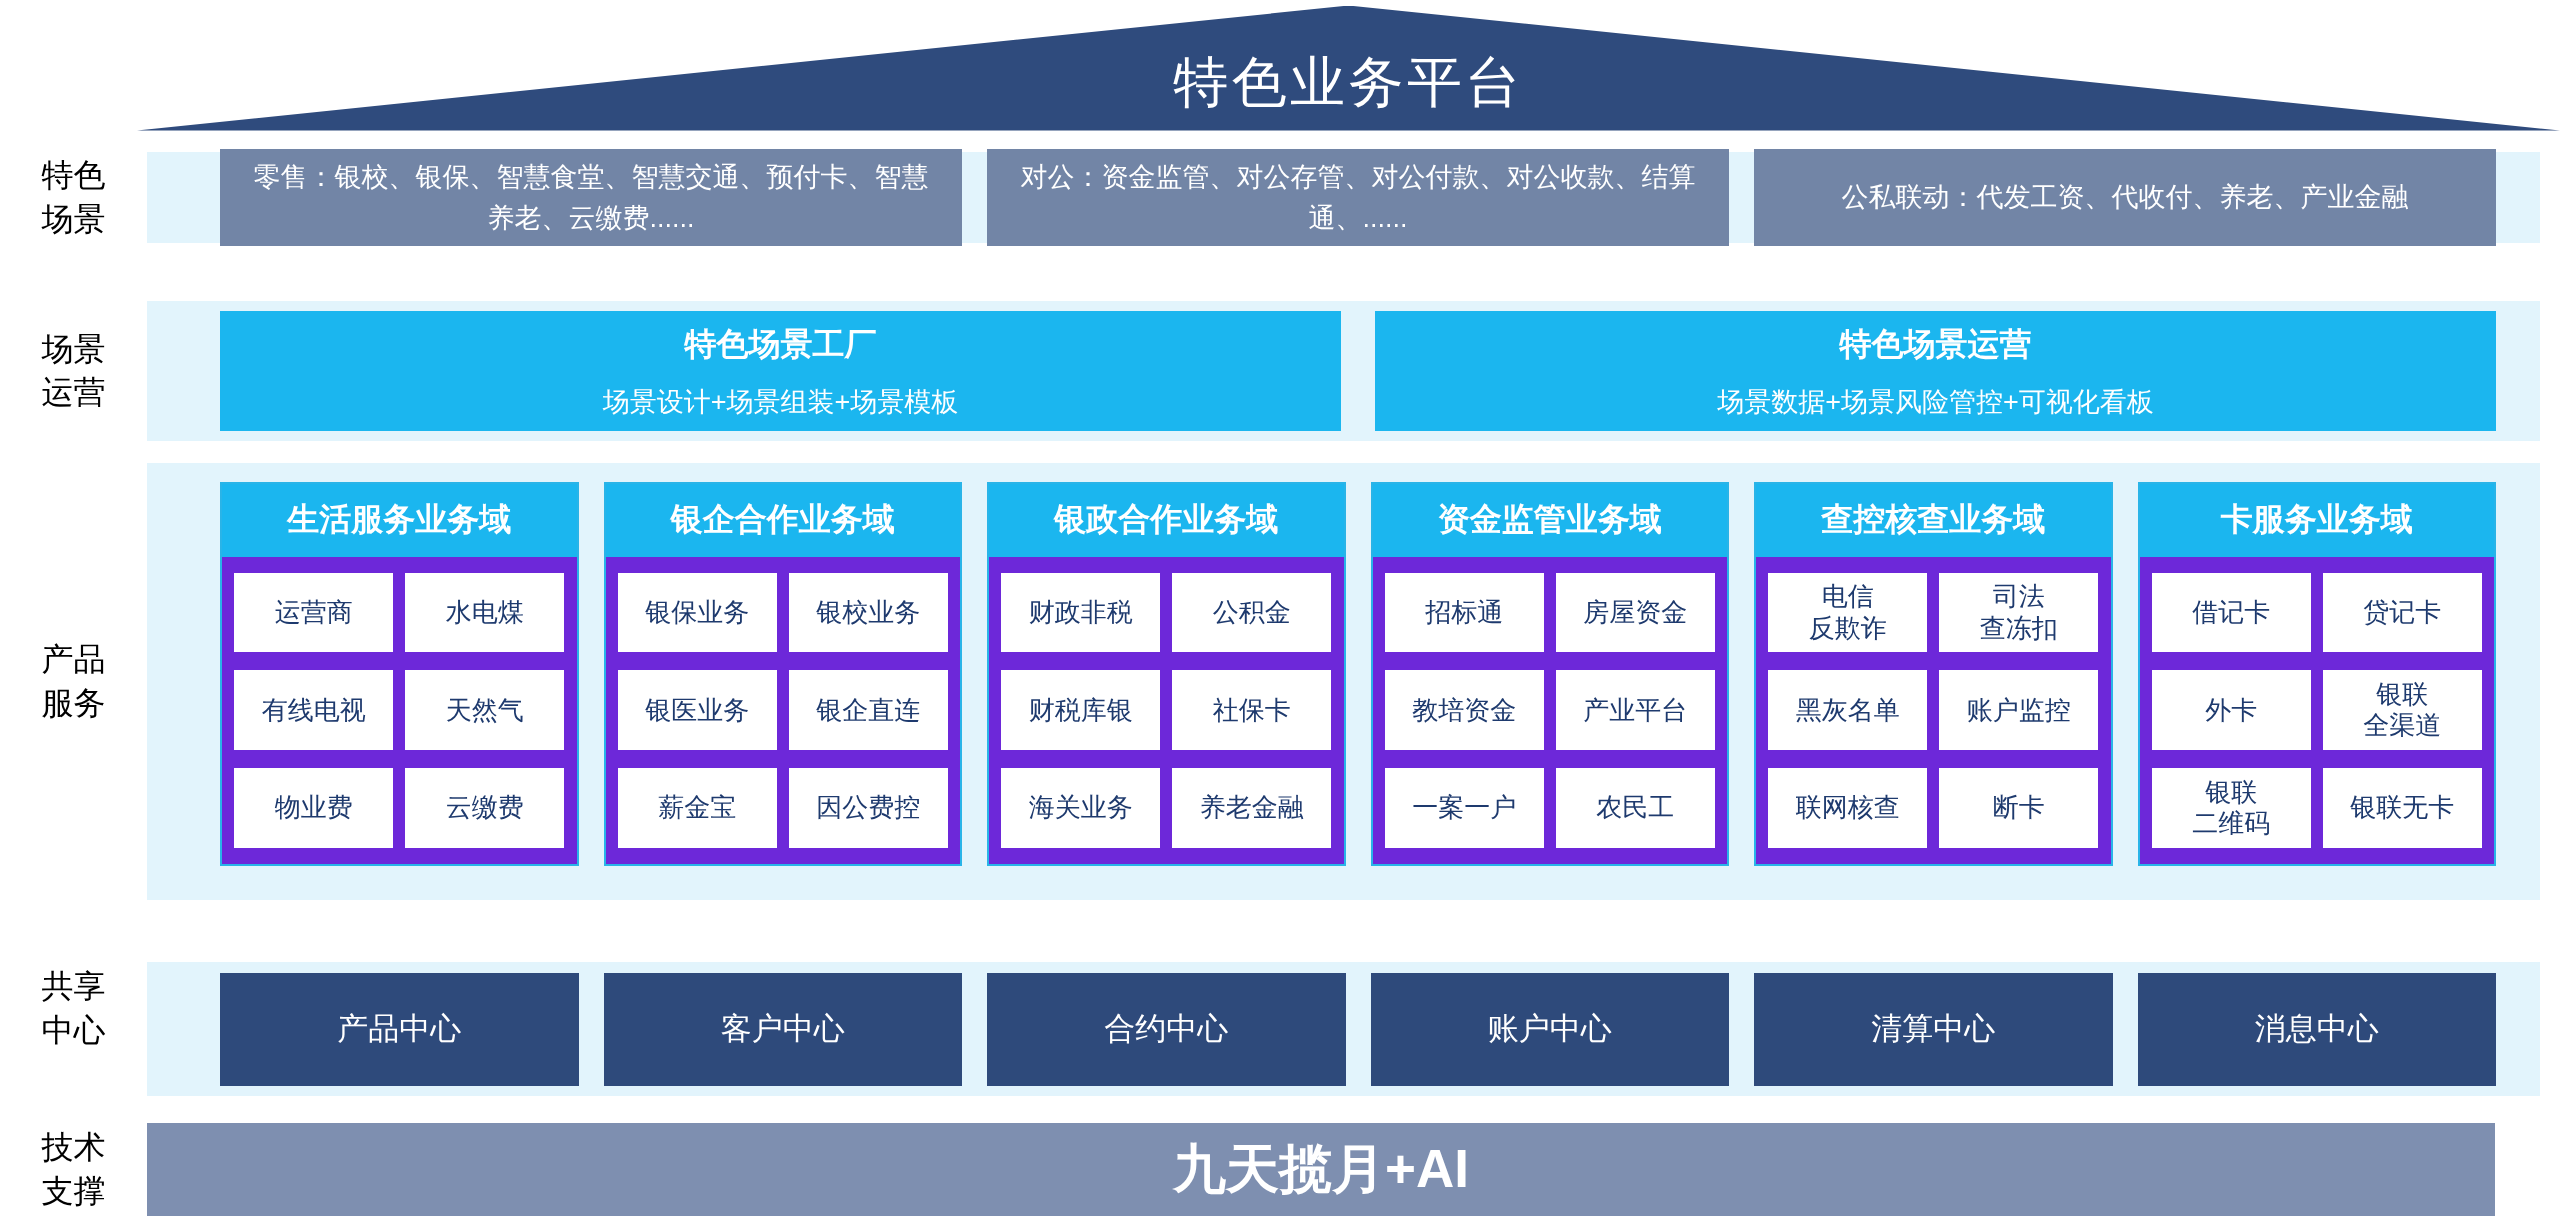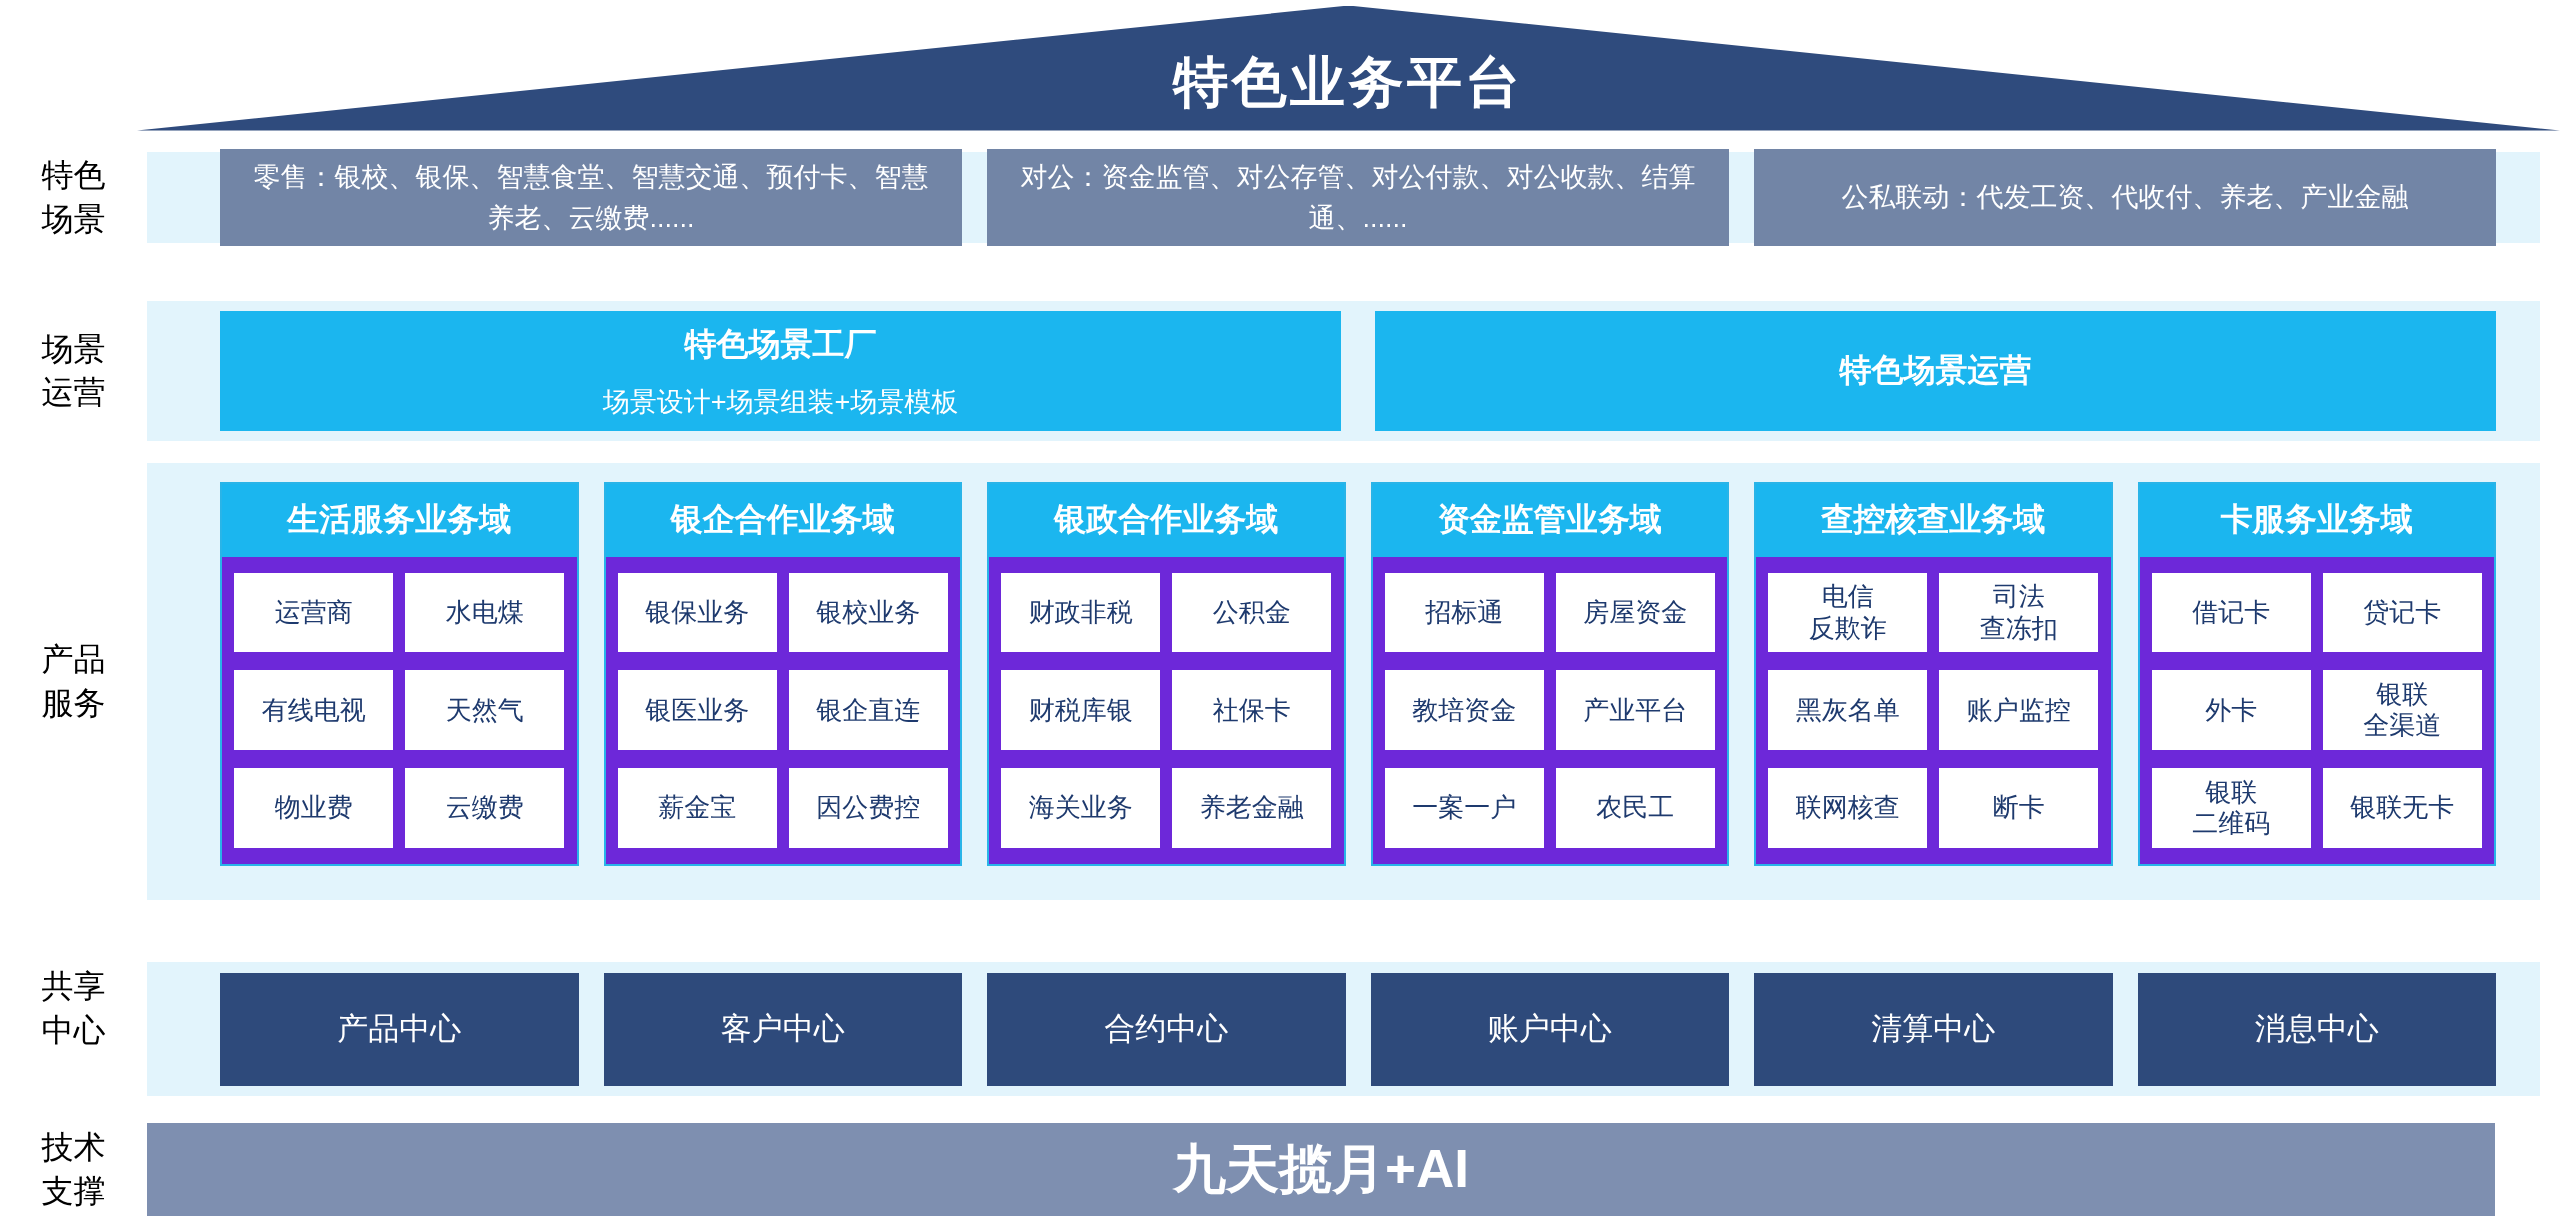--- a/index.html
+++ b/index.html
@@ -11,21 +11,21 @@
   .diagram{position:absolute;inset:0;}
 
   
   .roof{
     position:absolute;top:5.5px;left:137px;width:2423px;height:125px;
     background:#2F4B7D;
     clip-path:polygon(0 100%,50% 0,100% 100%);
     display:flex;align-items:flex-end;justify-content:center;
   }
   .roof-title{
-    color:#ffffff;font-weight:bold;font-size:55px;
+    color:#ffffff;font-weight:normal;font-size:55px;
     letter-spacing:3.4px;margin-bottom:11px;
   }
 
   
   .row{position:absolute;left:0;display:flex;width:2576px;}
   .row-label{
     width:147px;flex:0 0 147px;display:flex;align-items:center;justify-content:center;
     color:#000000;font-size:32px;line-height:1.35;white-space:pre-line;text-align:center;
   }
   .band{
@@ -115,20 +115,21 @@
   <section class="row row-ops">
     <div class="row-label">场景
 运营</div>
     <div class="band">
       <div class="op-box">
         <div class="op-title">特色场景工厂</div>
         <div class="op-subtitle">场景设计+场景组装+场景模板</div>
       </div>
       <div class="op-box">
         <div class="op-title">特色场景运营</div>
+        <div class="op-subtitle">场景数据+场景风险管控+可视化看板</div>
       </div>
     </div>
   </section>
 
   <section class="row row-products">
     <div class="row-label">产品
 服务</div>
     <div class="band">
 
       <div class="pcol">

